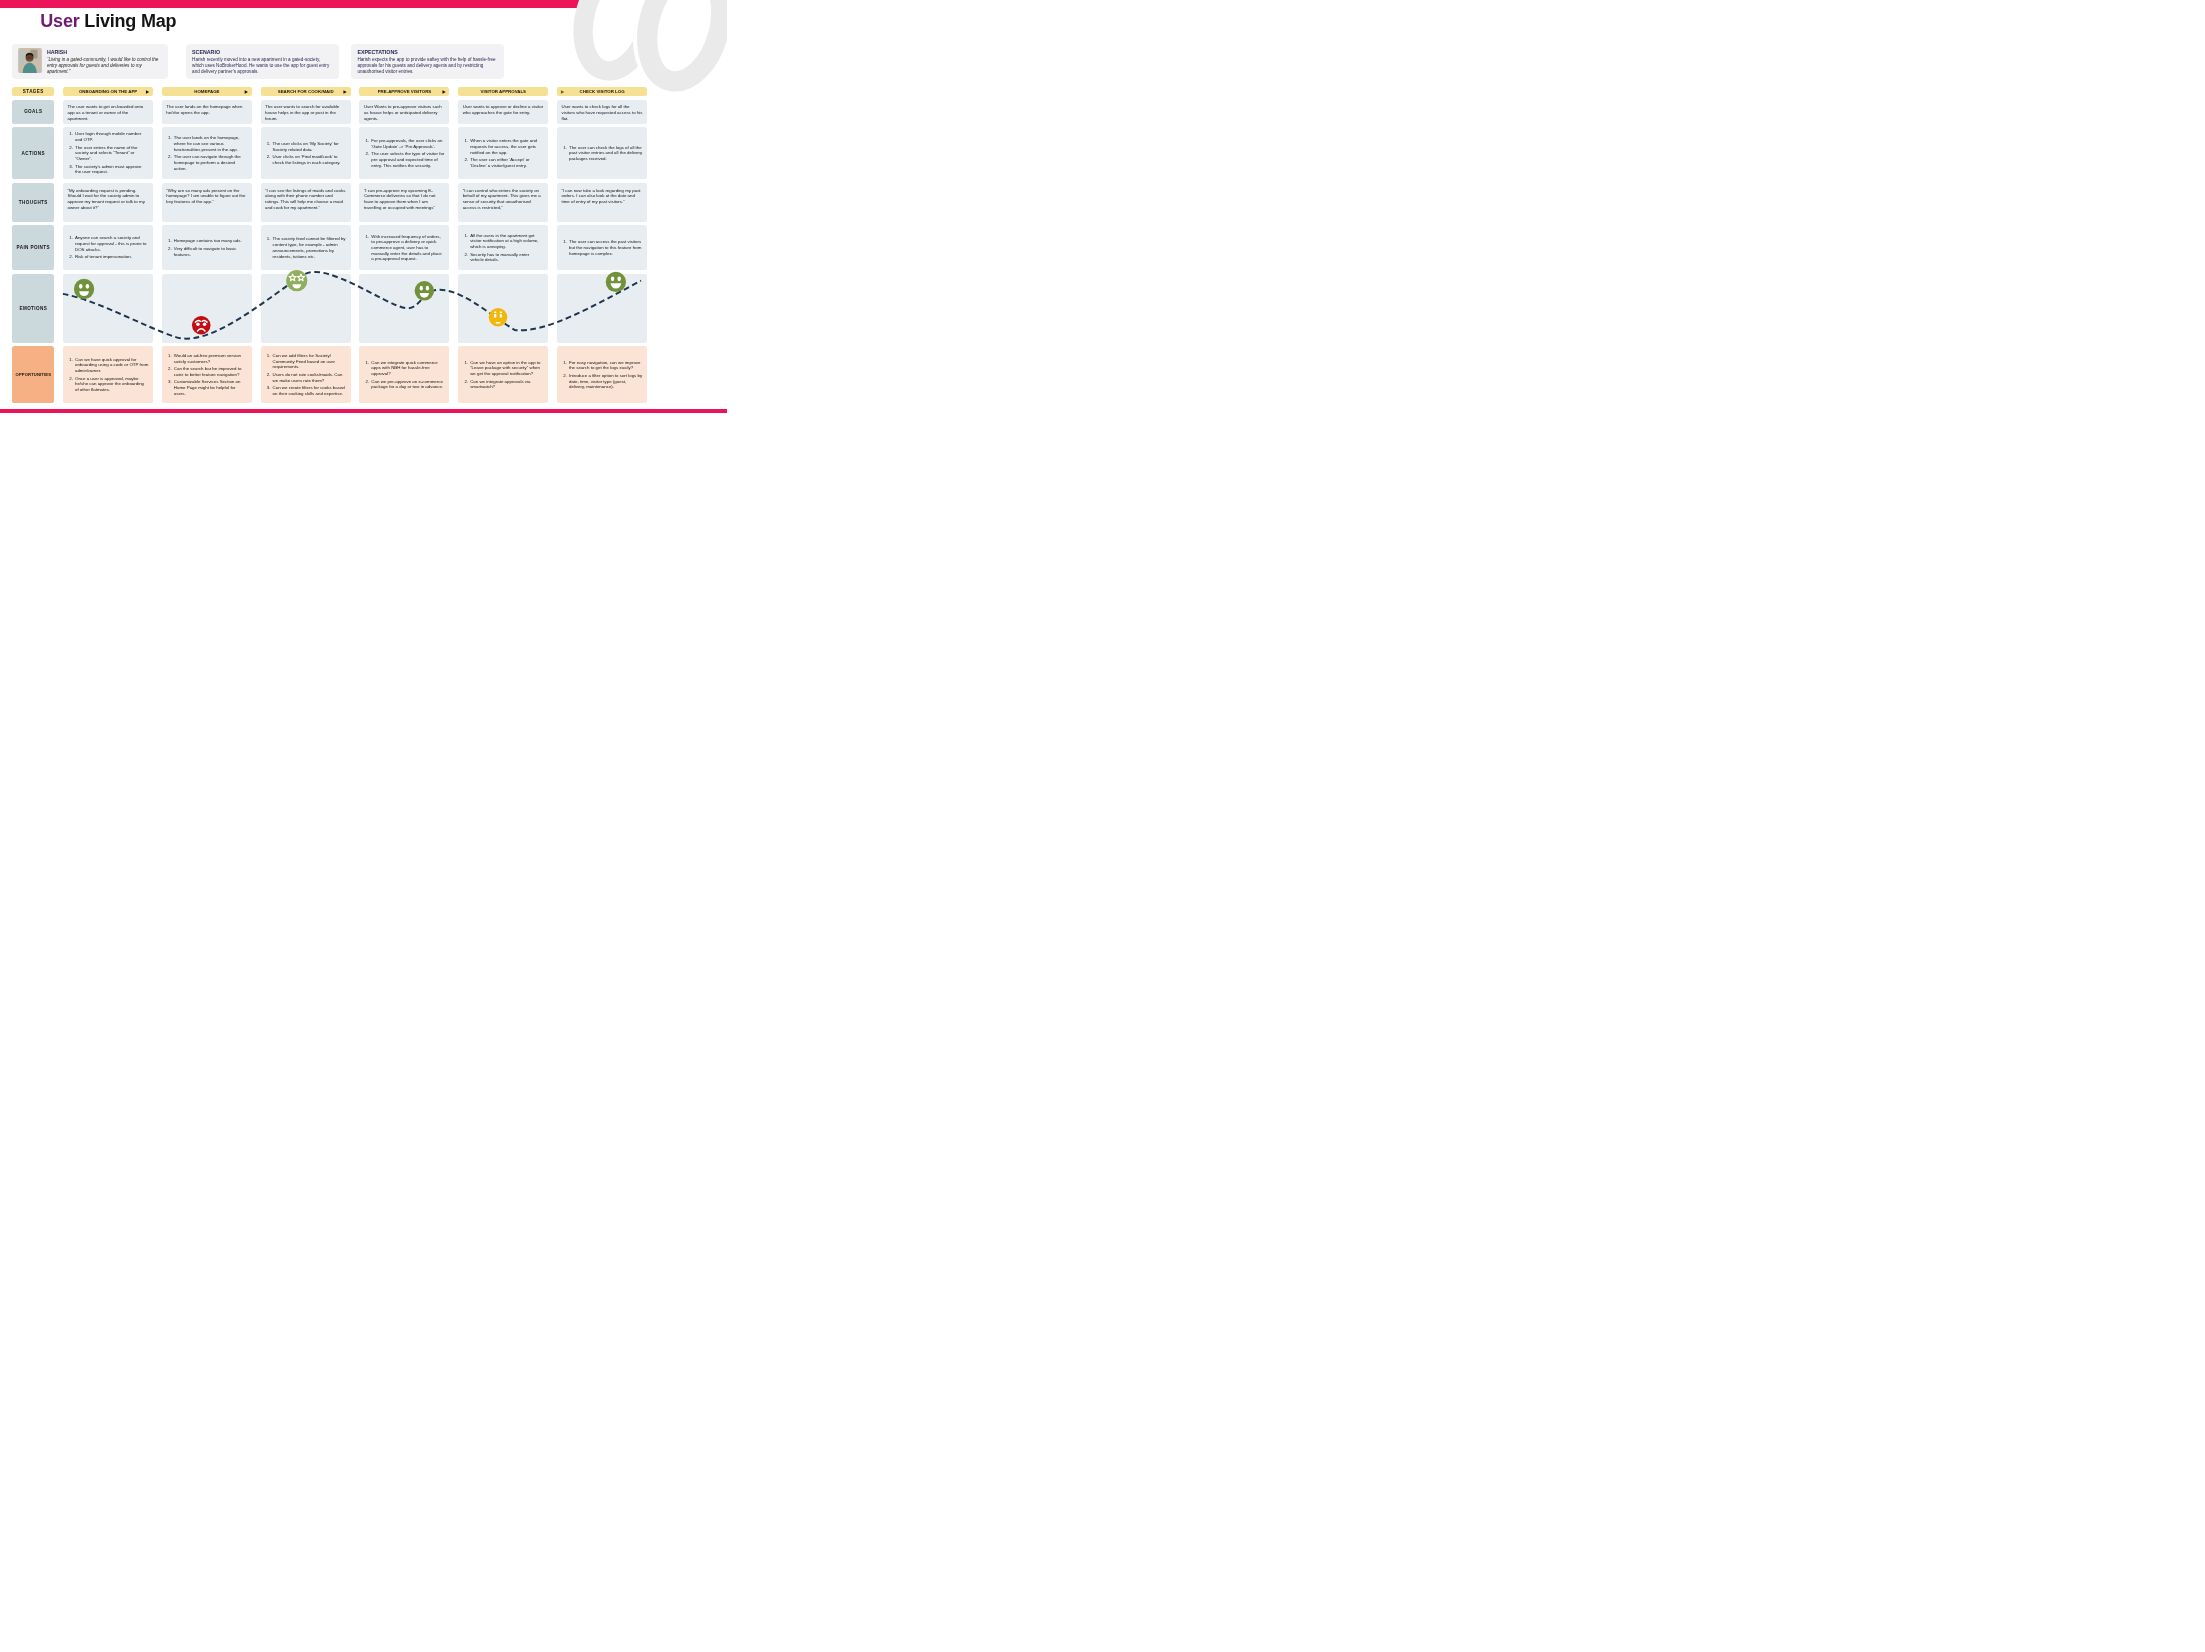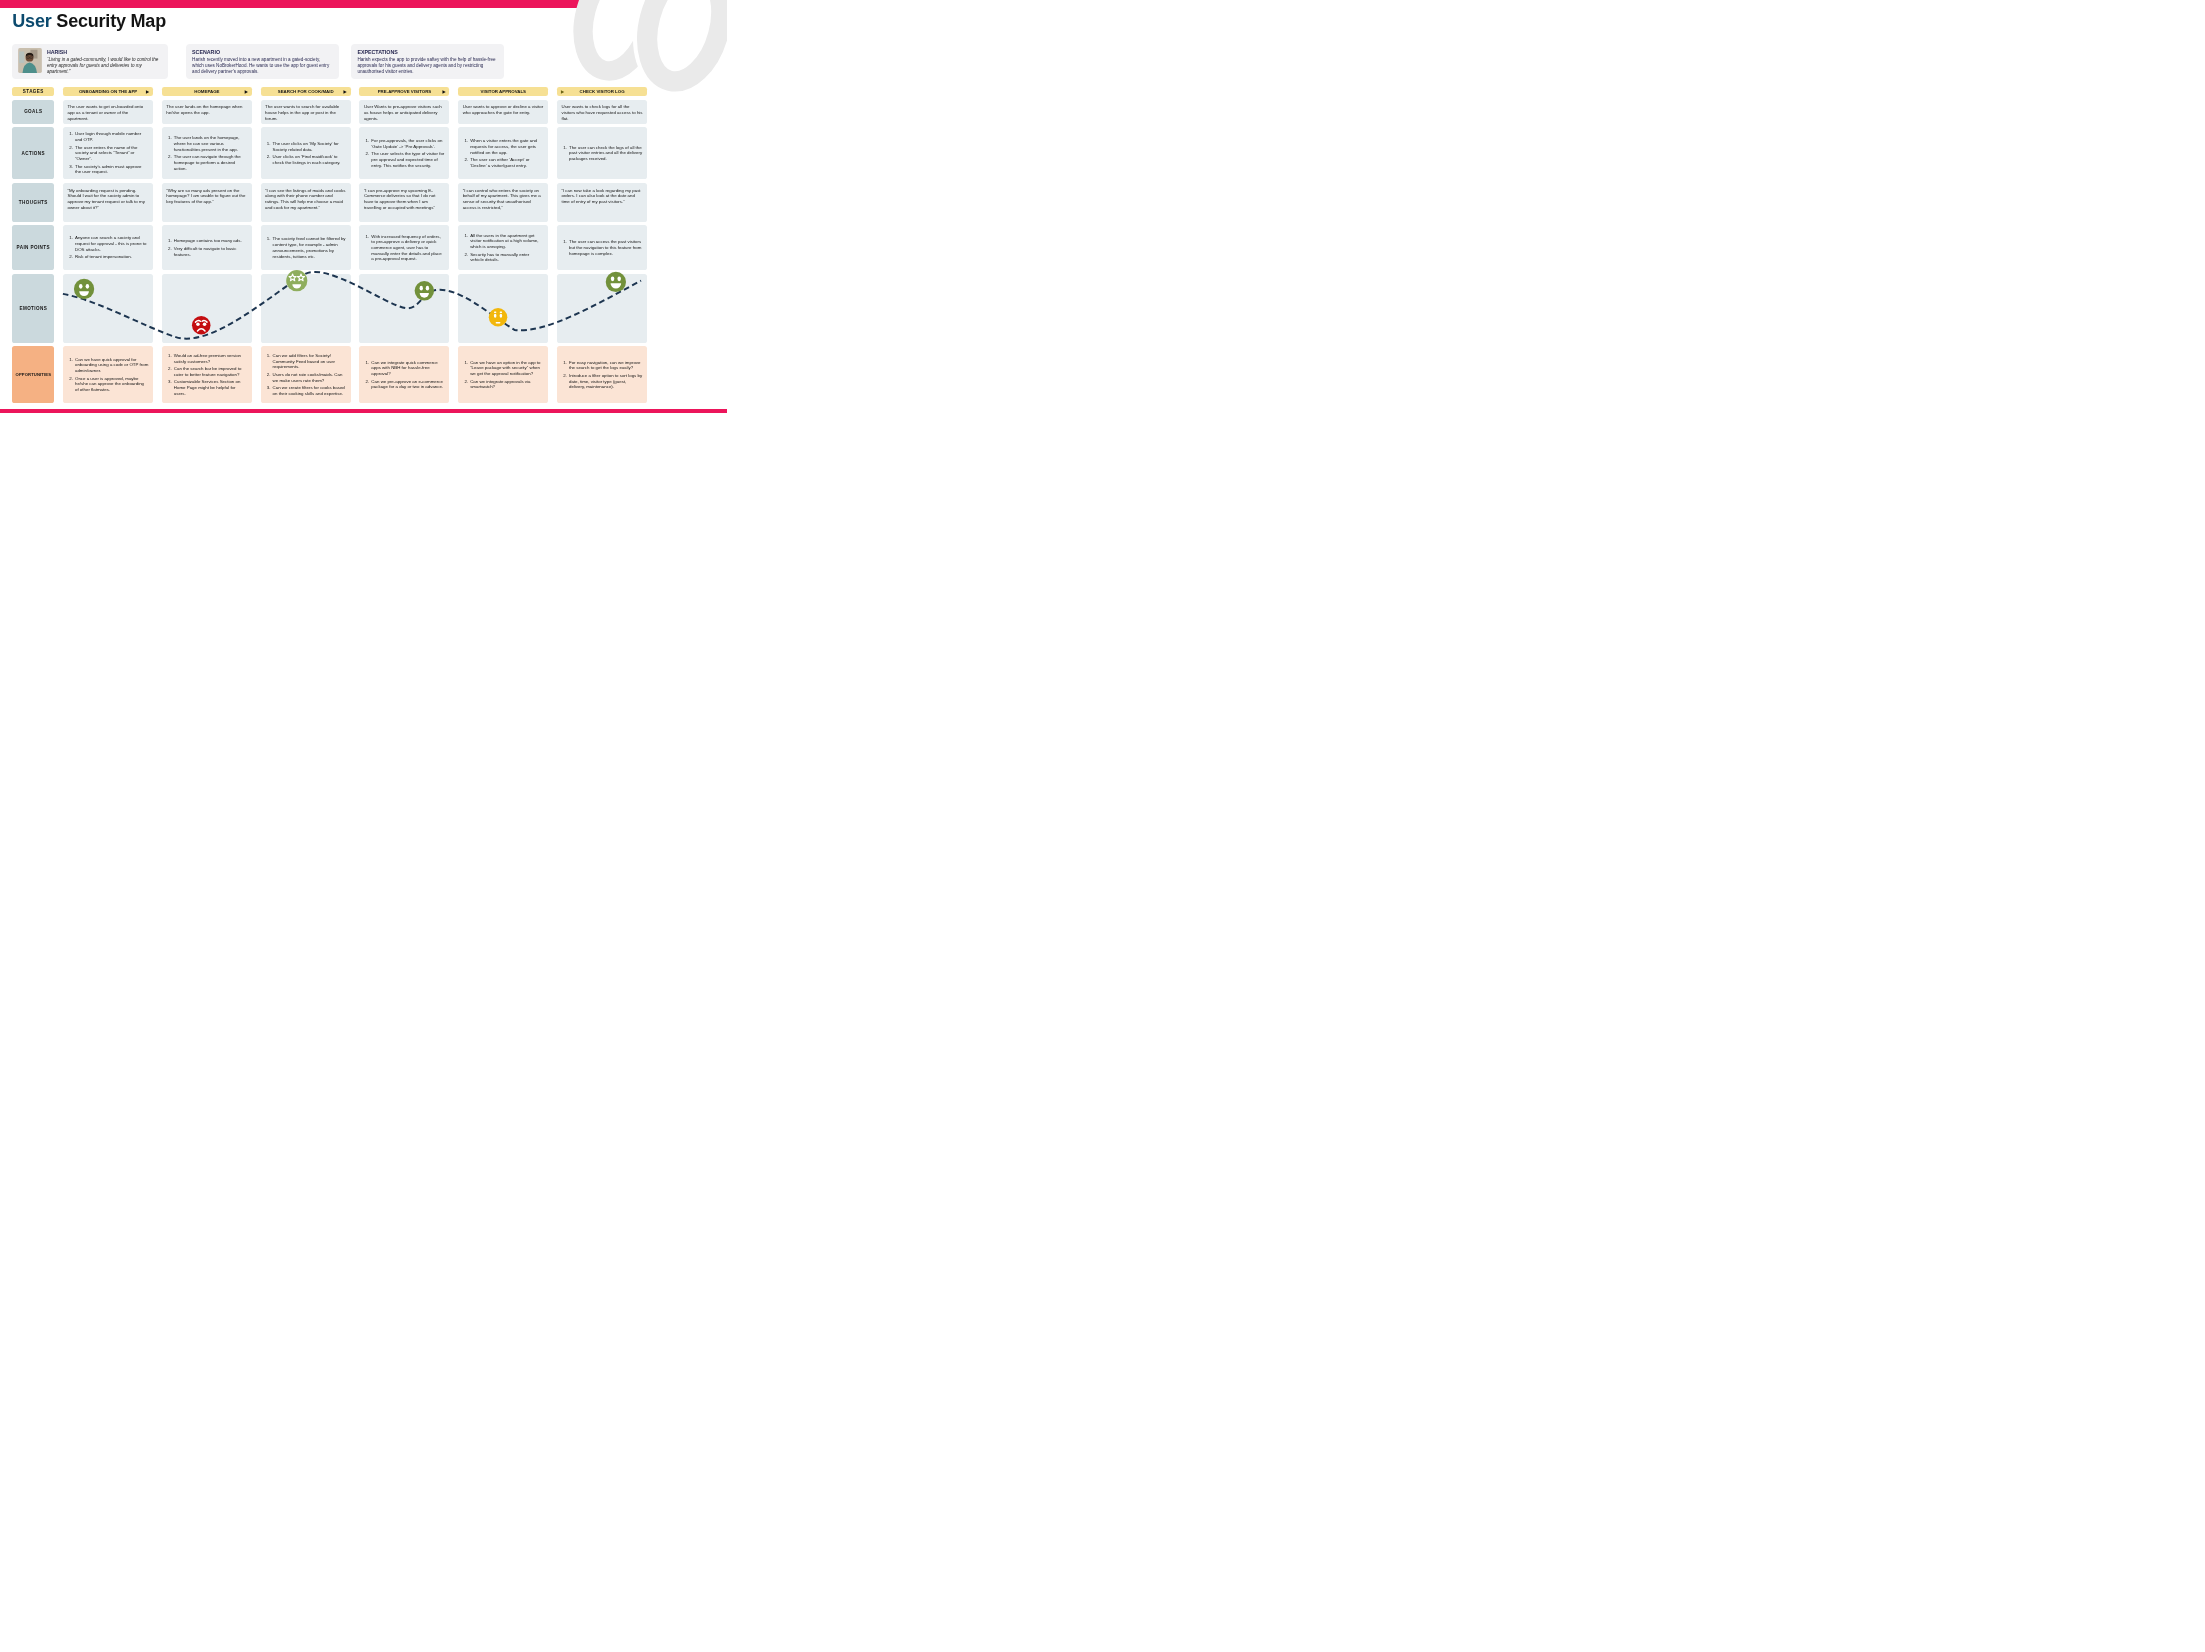--- a/index.html
+++ b/index.html
@@ -5,21 +5,21 @@
   html,body{margin:0;padding:0;background:#fff;}
   .page{position:relative;width:727px;height:413px;background:#fff;overflow:hidden;
         font-family:"Liberation Sans",sans-serif;color:#141414;}
 
   .topbar{position:absolute;top:0;left:0;width:583px;height:7.5px;background:#EC155B;}
   .bottombar{position:absolute;bottom:0;left:0;width:100%;height:4.4px;background:#EC155B;}
 
   .logo{position:absolute;top:0;right:0;width:155px;height:123px;pointer-events:none;}
 
   .title{position:absolute;left:12.3px;top:10.6px;font-size:18px;font-weight:bold;letter-spacing:-0.2px;}
-  .title .accent{color:#0c4a6e;}
+  .title .accent{color:#701a75;margin-left:28px;}
 
   .persona-row{position:absolute;left:12.3px;top:44px;display:flex;}
   .pbox{background:#F2F2F4;border-radius:4px;padding:4.9px 6.2px;box-sizing:border-box;height:35px;}
   .pbox.b1{width:156px;margin-right:17.6px;display:flex;gap:5.3px;align-items:flex-start;padding:4.4px 5.3px;}
   .pbox.b2{width:153px;margin-right:12.3px;}
   .pbox.b3{width:153px;}
   .pphoto{width:24px;height:25px;border-radius:1.8px;flex:0 0 auto;overflow:hidden;}
   .pname{font-size:5.3px;font-weight:bold;color:#26264F;margin:0.4px 0 1.8px;}
   .pquote{font-size:4.6px;line-height:1.32;font-style:italic;color:#1c1c1c;}
   .phead{font-size:5.3px;font-weight:bold;color:#26264F;margin:0 0 2.2px;}
@@ -54,21 +54,21 @@
 <div class="page">
 
   <div class="topbar"></div>
 
   <svg class="logo" viewBox="0 0 352 280">
     <ellipse cx="103" cy="42" rx="74" ry="122" fill="none" stroke="#EAEAEA" stroke-width="44" transform="rotate(15 103 42)"></ellipse>
     <ellipse cx="255" cy="58" rx="80" ry="130" fill="none" stroke="#ffffff" stroke-width="64" transform="rotate(15 255 58)"></ellipse>
     <ellipse cx="255" cy="58" rx="80" ry="130" fill="none" stroke="#EAEAEA" stroke-width="46" transform="rotate(15 255 58)"></ellipse>
   </svg>
 
-  <div class="title"><span class="accent">User</span><span> Security Map</span></div>
+  <div class="title"><span class="accent">User</span><span> Living Map</span></div>
 
   <div class="persona-row">
     <div class="pbox b1">
       <svg class="pphoto" viewBox="0 0 54 57">
         <rect width="54" height="57" fill="#C9BFAE"></rect>
         <rect x="28" y="4" width="16" height="20" fill="#8D8170" opacity="0.6"></rect>
         <rect x="2" y="8" width="12" height="26" fill="#B0C4C6" opacity="0.7"></rect>
         <circle cx="26" cy="22" r="9" fill="#6E4B36"></circle>
         <path d="M17 20 q9 -8 18 0 l-1 -6 q-8 -6 -16 0 Z" fill="#241a14"></path>
         <rect x="19.5" y="20" width="6" height="4" rx="1.5" fill="none" stroke="#222" stroke-width="1"></rect>

